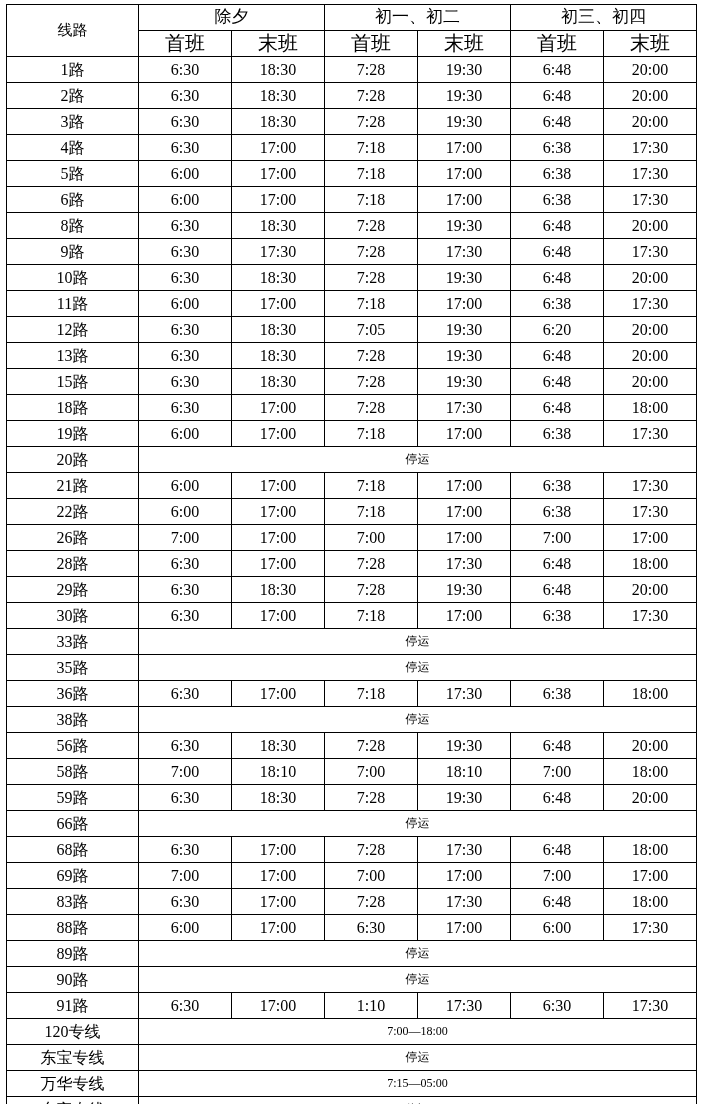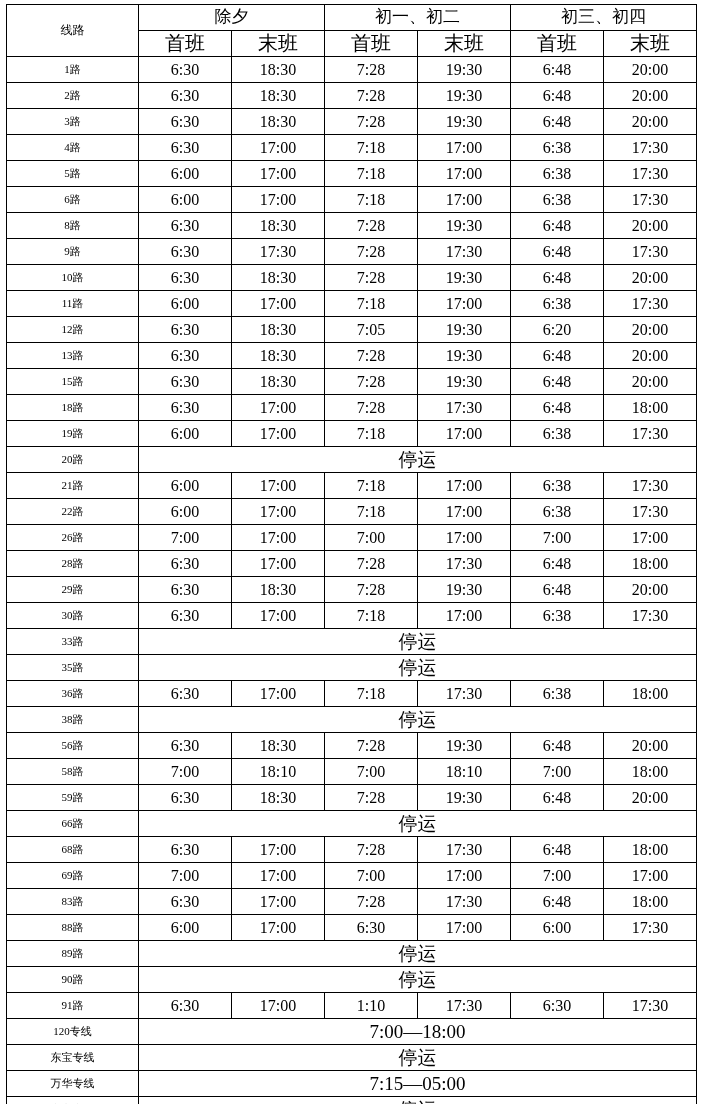--- a/index.html
+++ b/index.html
@@ -33,40 +33,40 @@
     line-height: 25px;
     font-weight: normal;
     white-space: nowrap;
   }
   
   col.c-route  { width: 132px; }
   col.c-time   { width: 93px; }
 
   th.route-head {
     font-weight: bold;
-    font-size: 12px;
+    font-size: 15px;
   }
   th.group-head {
     font-weight: bold;
     font-size: 17px;
     font-family: Liberation Mono, monospace;
   }
   th.sub-head {
     font-weight: bold;
     font-size: 20px;
   }
   td.route-cell {
     font-weight: bold;
-    font-size: 11px;
+    font-size: 16px;
   }
   td.time-cell {
     font-size: 16px;
   }
   td.span-cell {
-    font-size: 19px;
+    font-size: 12px;
   }
 </style>
 </head>
 <body>
 
 <div id="schedule-wrap">
   <table class="sched">
     <colgroup>
       <col class="c-route">
       <col class="c-time">

